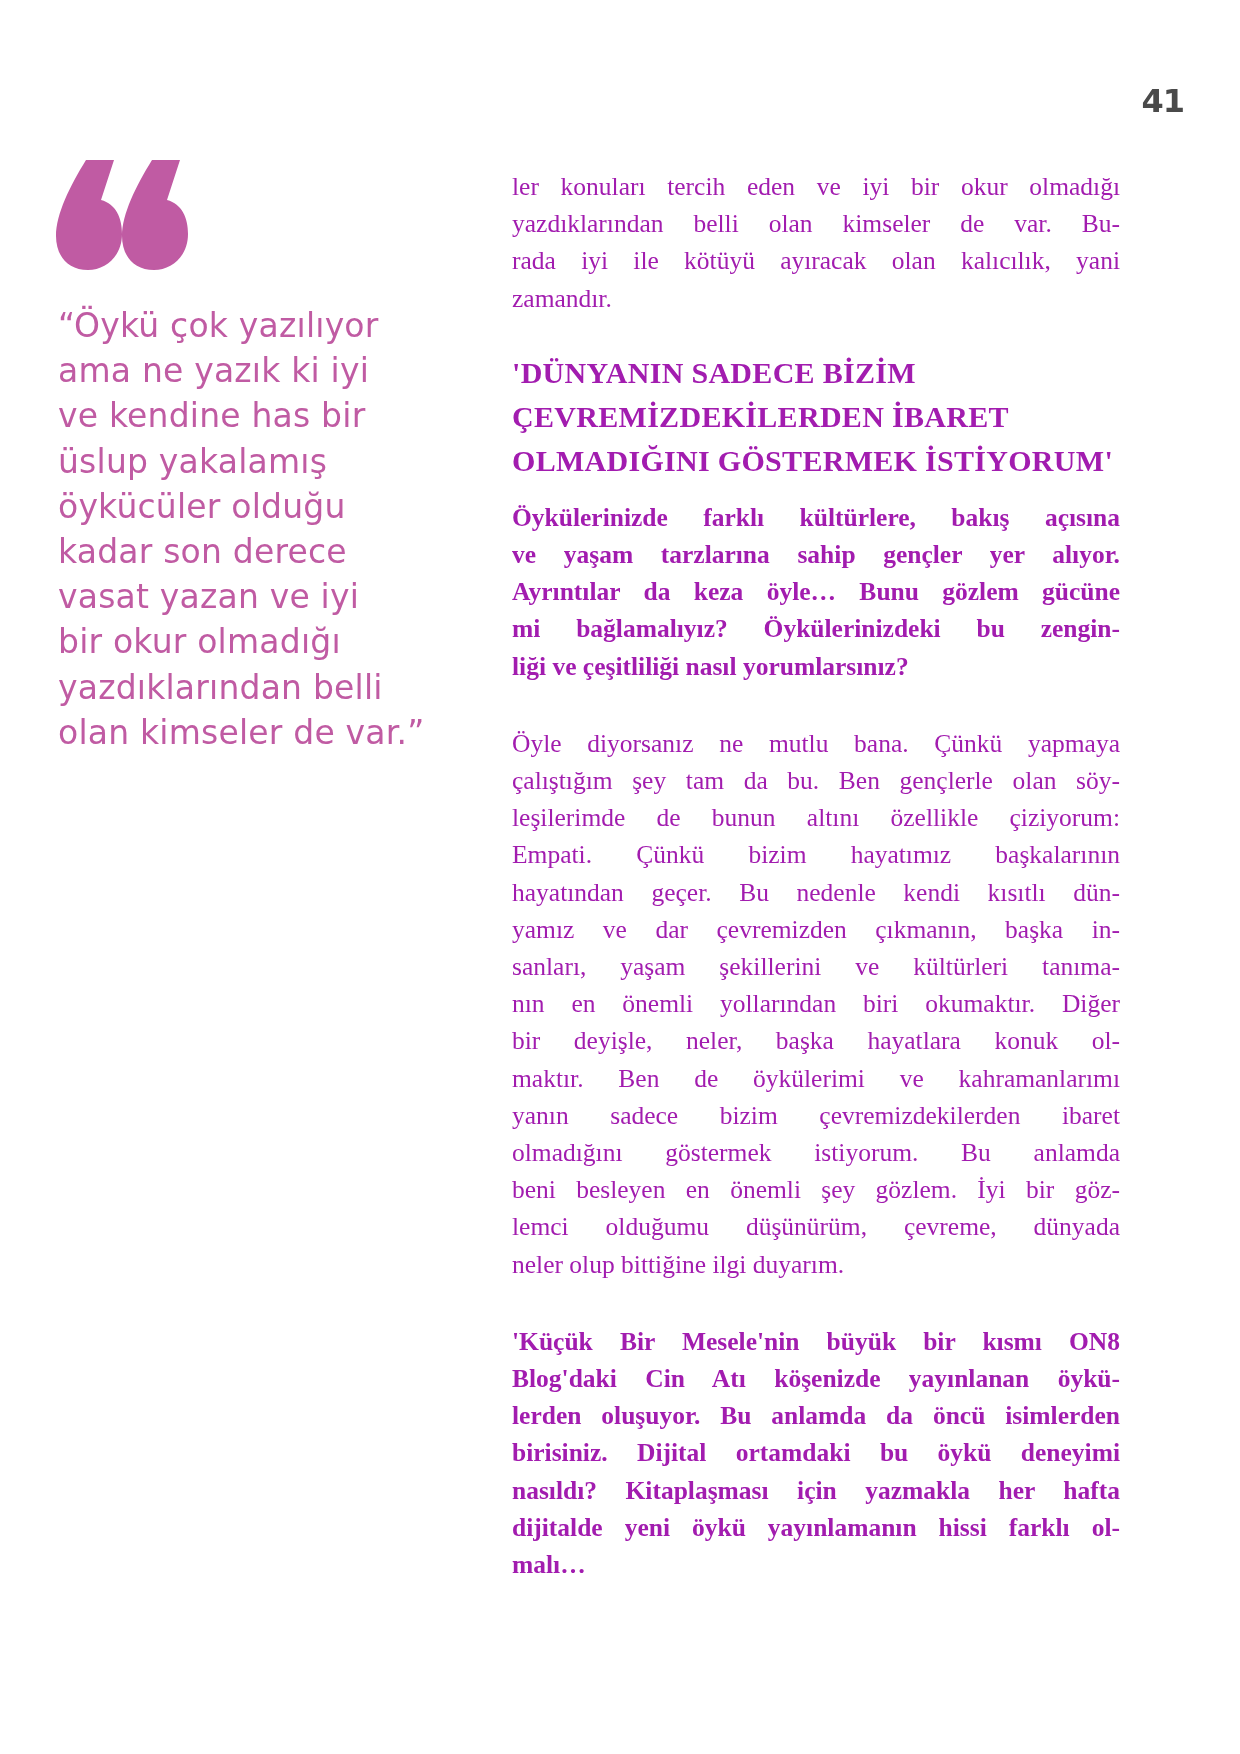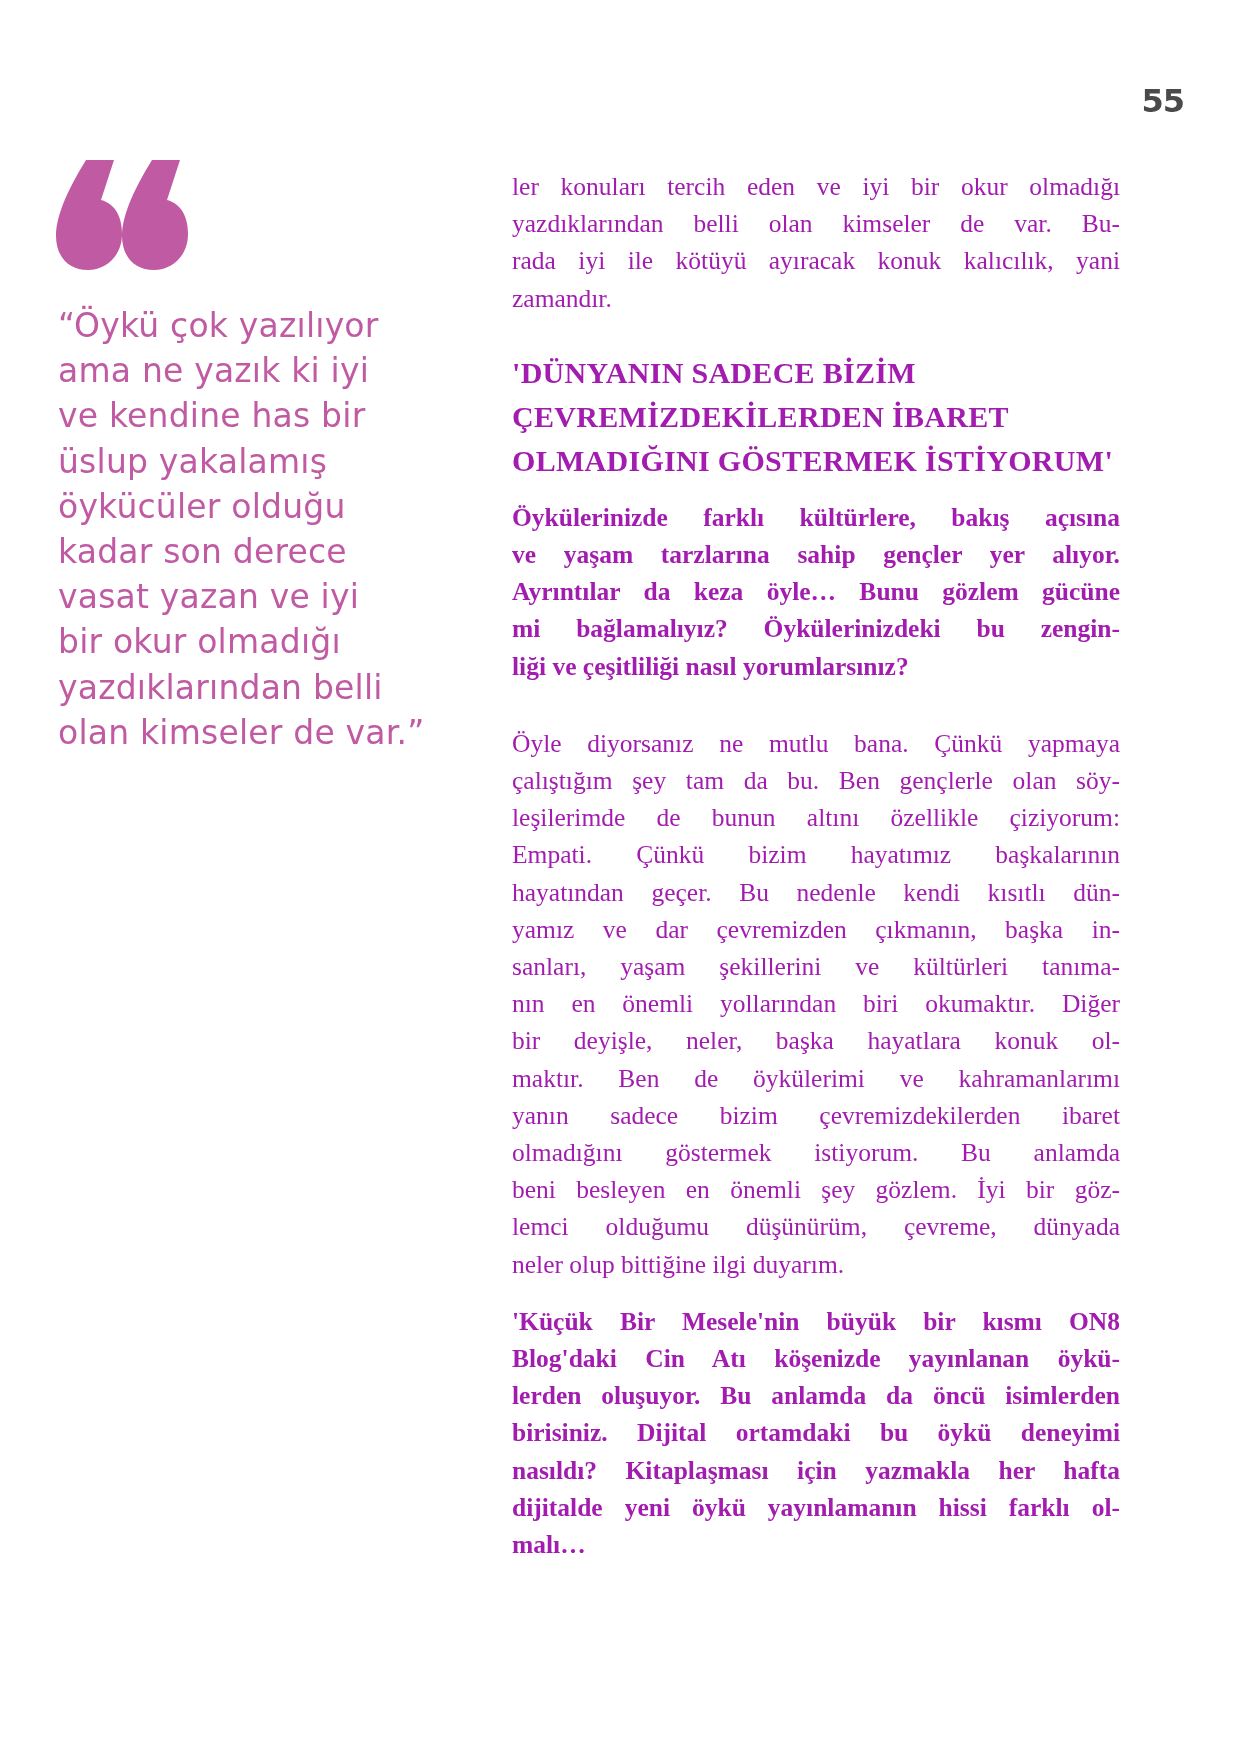--- a/index.html
+++ b/index.html
@@ -25,26 +25,26 @@
     font-family: "Liberation Serif", serif; font-size: 25.5px; line-height: 37.2px;
     color: #a21caf; text-align: justify;
   }
   .article p { margin: 0; }
   .article .line { display: block; text-align: justify; text-align-last: justify; white-space: nowrap; }
   .article .line.last { text-align-last: left; }
   .article .heading { font-weight: bold; font-size: 30px; line-height: 44px; margin-top: 34px; letter-spacing: 0.3px; }
   .article .heading .line { text-align-last: left; }
   .article .question { font-weight: bold; margin-top: 16px; }
   .article .answer { margin-top: 40px; }
-  .article .question2 { font-weight: bold; margin-top: 20px; }
+  .article .question2 { font-weight: bold; margin-top: 40px; }
 </style>
 </head>
 <body>
 
-<div class="page-number">55</div>
+<div class="page-number">41</div>
 
 <svg class="quote-mark" viewBox="0 0 136 112">
   <path fill="#c05ba3" d="M30 0 L58 0 L45 40 C60 44 66 58 66 74 C66 96 50 110 32 110 C12 110 0 96 0 76 C0 54 14 26 30 0 Z"></path>
   <path fill="#c05ba3" d="M96 0 L124 0 L111 40 C126 44 132 58 132 74 C132 96 116 110 98 110 C78 110 66 96 66 76 C66 54 80 26 96 0 Z"></path>
 </svg>
 
 <div class="pull-quote">
   <span class="line">“Öykü çok yazılıyor</span>
   <span class="line">ama ne yazık ki iyi</span>
   <span class="line">ve kendine has bir</span>
@@ -54,21 +54,21 @@
   <span class="line">vasat yazan ve iyi</span>
   <span class="line">bir okur olmadığı</span>
   <span class="line">yazdıklarından belli</span>
   <span class="line">olan kimseler de var.”</span>
 </div>
 
 <div class="article">
   <p>
     <span class="line">ler konuları tercih eden ve iyi bir okur olmadığı</span>
     <span class="line">yazdıklarından belli olan kimseler de var. Bu-</span>
-    <span class="line">rada iyi ile kötüyü ayıracak konuk kalıcılık, yani</span>
+    <span class="line">rada iyi ile kötüyü ayıracak olan kalıcılık, yani</span>
     <span class="line last">zamandır.</span>
   </p>
 
   <p class="heading">
     <span class="line">'DÜNYANIN SADECE BİZİM</span>
     <span class="line">ÇEVREMİZDEKİLERDEN İBARET</span>
     <span class="line">OLMADIĞINI GÖSTERMEK İSTİYORUM'</span>
   </p>
 
   <p class="question">

